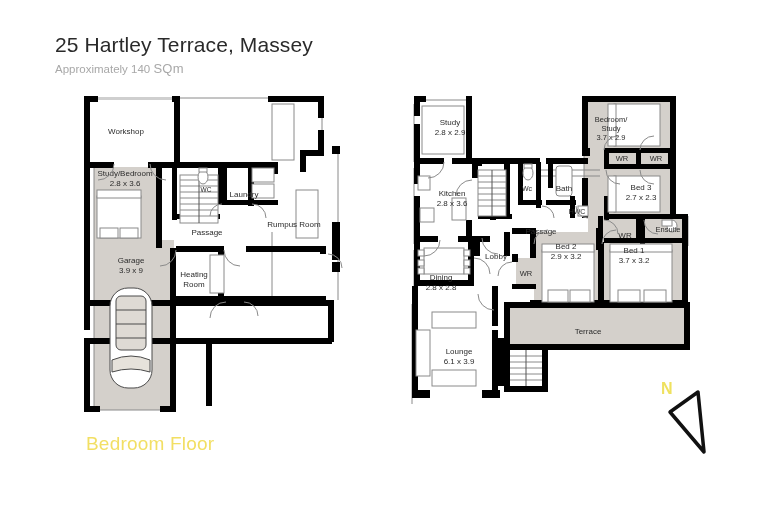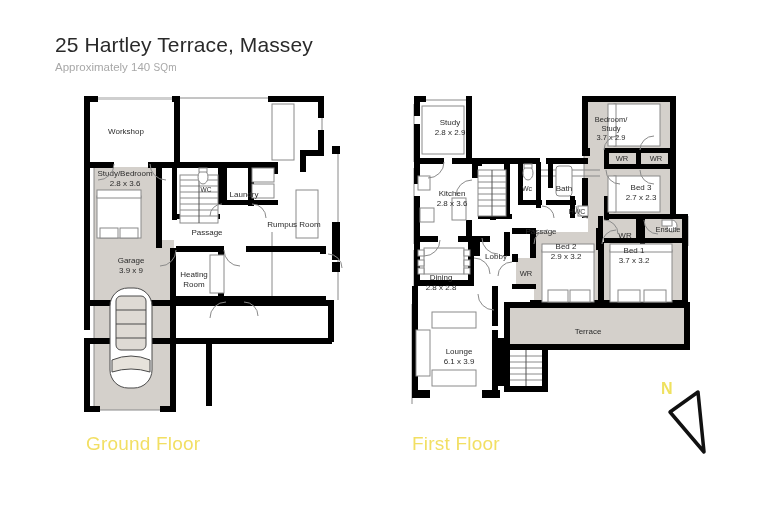--- a/index.html
+++ b/index.html
@@ -37,21 +37,21 @@
     white-space: nowrap;
   }
   #subtitle {
     margin-top: 3px;
     font-size: 11.5px;
     color: #a8a8a8;
     font-weight: 400;
     white-space: nowrap;
   }
   #subtitle .units {
-    font-size: 10px;
+    font-size: 13px;
     letter-spacing: 0.2px;
   }
   
   .floor-label {
     position: absolute;
     font-size: 19px;
     color: #f2df63;
     font-weight: 400;
     letter-spacing: 0.2px;
     white-space: nowrap;
@@ -488,22 +488,21 @@
       <path d="M644 220 A14 14 0 0 0 658 234"></path>
       <path d="M604 150 A14 14 0 0 1 618 136"></path>
       <path d="M640 150 A14 14 0 0 1 654 136"></path>
       <path d="M534 244 A14 14 0 0 1 548 230"></path>
       <path d="M602 244 A14 14 0 0 1 616 230"></path>
       <path d="M482 238 A16 16 0 0 0 498 254"></path>
       <path d="M494 310 A16 16 0 0 1 478 294"></path>
     </g>
   </svg>
 
-  <div class="floor-label" id="ground-floor-label">Ground Floor</div>
-  <div class="floor-label" id="first-floor-label">First Floor</div>
+  <div class="floor-label" id="ground-floor-label">Bedroom Floor</div>
 
   <div id="compass">
     <div class="n-label">N</div>
     <svg width="86" height="96" viewBox="0 0 86 96">
       <path d="M50 14 L56 74 L22 34 Z" fill="none" stroke="#111111" stroke-width="3.5" stroke-linejoin="round" stroke-linecap="round"></path>
     </svg>
   </div>
 
 </div>
 

